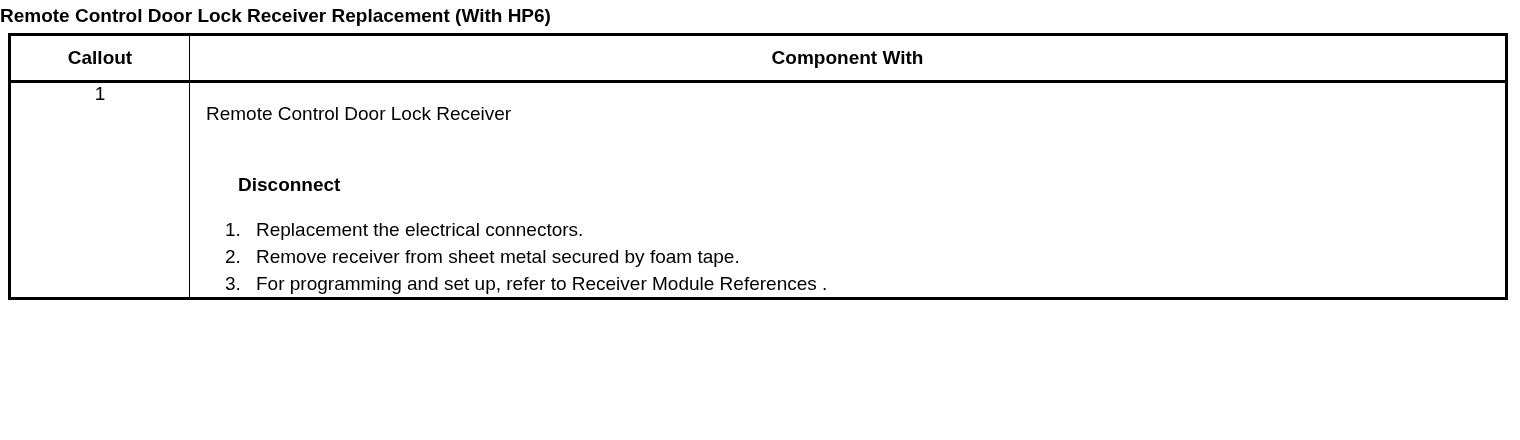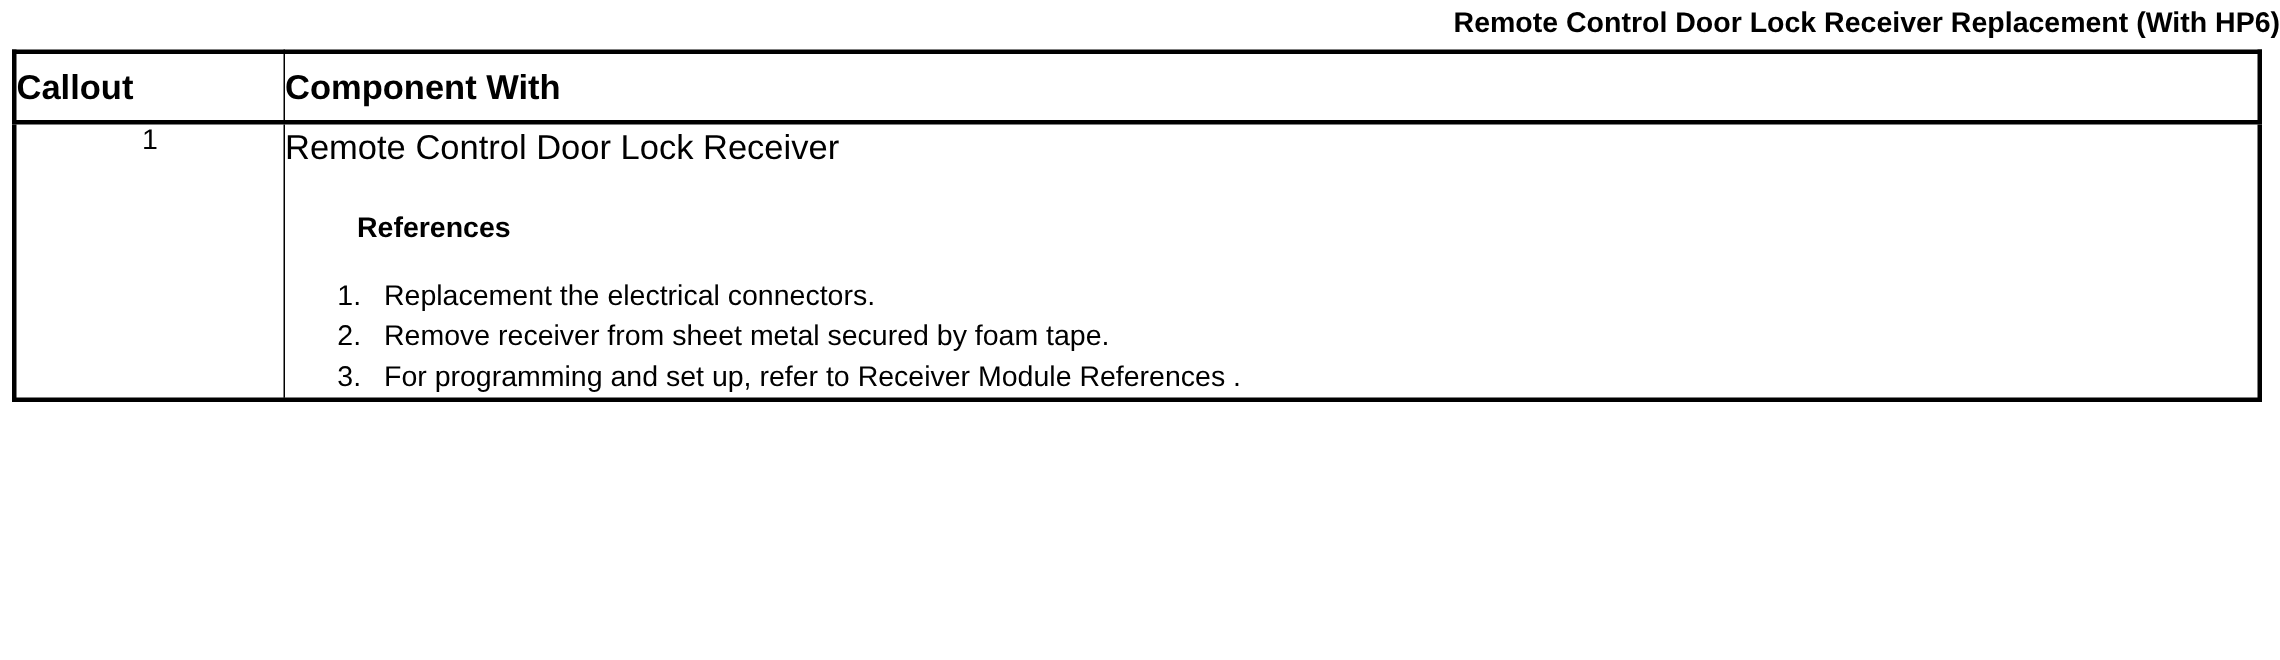--- a/index.html
+++ b/index.html
@@ -16,21 +16,21 @@
   }
 
   .page {
     position: relative;
     width: 1520px;
     height: 440px;
     box-sizing: border-box;
   }
 
   .doc-title {
-    text-align: right;
+    text-align: left;
     font-size: 19px;
     font-weight: bold;
     line-height: 22px;
     padding-top: 5px;
     padding-bottom: 6px;
     letter-spacing: 0px;
   }
 
   .proc-table {
     border-collapse: collapse;
@@ -41,22 +41,22 @@
   }
 
   .proc-table td, .proc-table th {
     border: 1px solid #000000;
     vertical-align: top;
     padding: 0;
   }
 
   
   .hdr-cell {
-    text-align: left;
-    font-size: 23px;
+    text-align: center;
+    font-size: 19px;
     font-weight: bold;
     height: 44px;
     line-height: 44px;
     border-bottom: 3px solid #000000 !important;
     padding: 0;
   }
   .col-callout { width: 180px; }
 
   
   .prelim-cell {
@@ -80,23 +80,23 @@
   .callout-cell {
     text-align: center;
     vertical-align: middle;
     font-size: 19px;
     line-height: 22px;
   }
   .body-cell {
     padding: 5px 4px 8px 10px;
   }
   .comp-name {
-    font-size: 23px;
+    font-size: 19px;
     line-height: 26px;
-    margin: 0;
+    margin: 16px;
     padding-top: 2px;
   }
   .sub-head {
     font-size: 19px;
     font-weight: bold;
     line-height: 24px;
     margin: 0;
     padding-top: 30px;
     padding-left: 48px;
   }
@@ -131,21 +131,21 @@
       <tr>
         <th class="hdr-cell">Callout</th>
         <th class="hdr-cell">Component With</th>
       </tr>
     </thead>
     <tbody>
       <tr>
         <td class="callout-cell">1</td>
         <td class="body-cell">
           <p class="comp-name">Remote Control Door Lock Receiver</p>
-          <p class="sub-head">References</p>
+          <p class="sub-head">Disconnect</p>
           <ol class="steps">
             <li>Replacement the electrical connectors.</li>
             <li>Remove receiver from sheet metal secured by foam tape.</li>
             <li>For programming and set up, refer to Receiver Module References .</li>
           </ol>
         </td>
       </tr>
     </tbody>
   </table>
 

